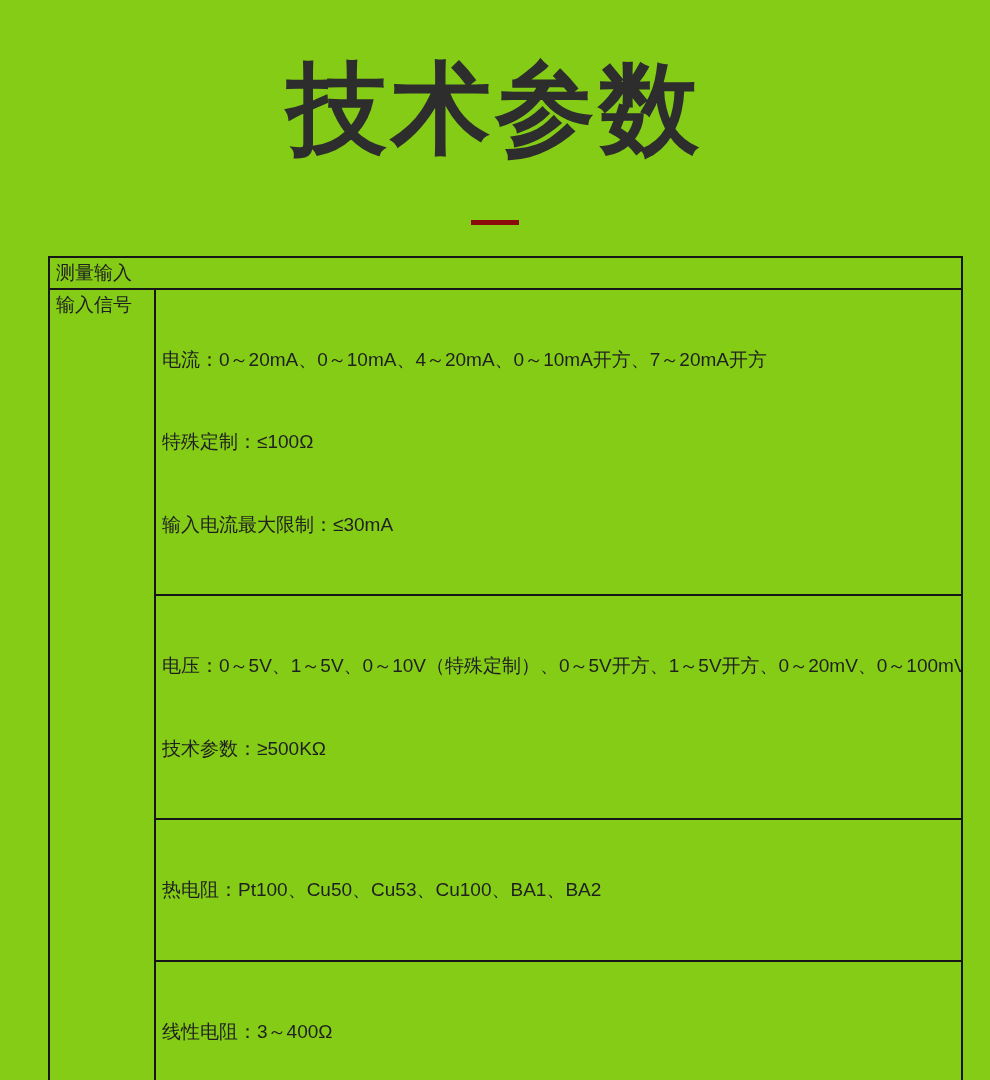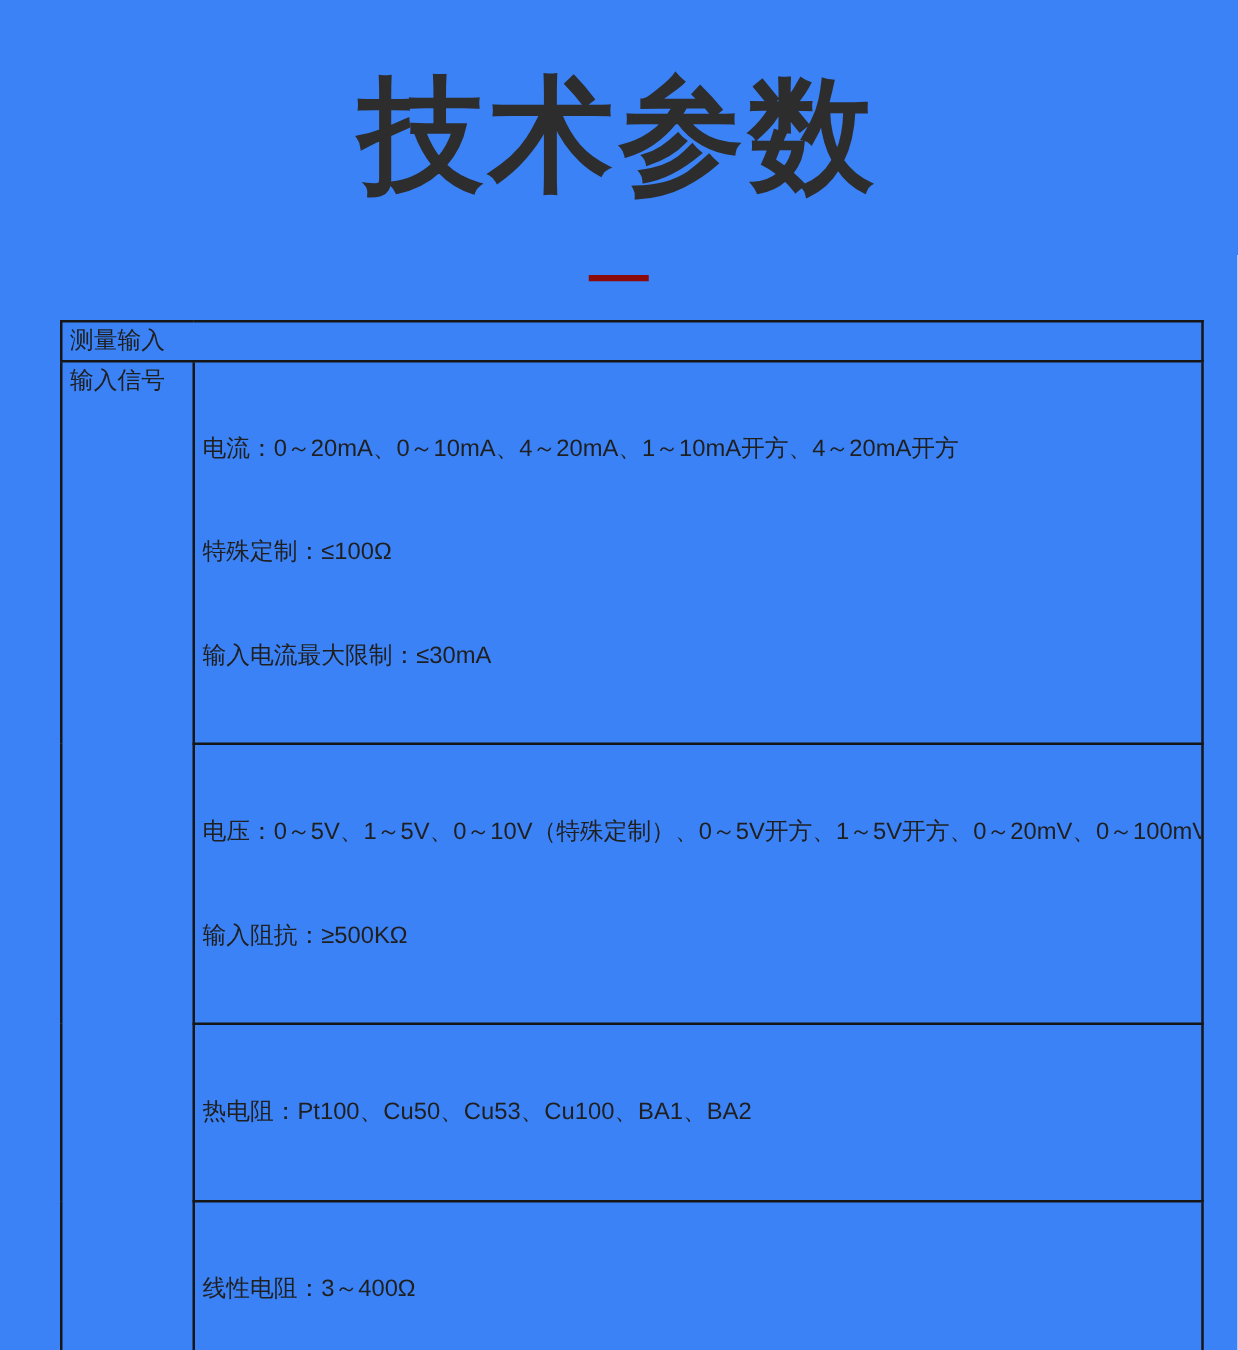--- a/index.html
+++ b/index.html
@@ -8,21 +8,21 @@
     background: #ffffff;
     width: 990px;
     height: 1080px;
     overflow: hidden;
     font-family: "Liberation Sans", sans-serif;
   }
   .page {
     position: relative;
     width: 990px;
     height: 1080px;
-    background: #3b82f6;
+    background: #84cc16;
   }
   .title {
     margin: 0;
     padding-top: 52px;
     text-align: center;
     font-size: 100px;
     line-height: 112px;
     font-weight: 900;
     color: #2d2d2d;
     letter-spacing: 4px;
@@ -73,29 +73,29 @@
       </colgroup>
     <tbody>
 
       <tr>
         <td colspan="2" class="col-label">测量输入</td>
       </tr>
 
       <tr>
         <td rowspan="5" class="col-label">输入信号</td>
         <td class="col-content">
-          <div class="ln">电流：0～20mA、0～10mA、4～20mA、1～10mA开方、4～20mA开方</div>
+          <div class="ln">电流：0～20mA、0～10mA、4～20mA、0～10mA开方、7～20mA开方</div>
           <div class="ln">特殊定制：≤100Ω</div>
           <div class="ln">输入电流最大限制：≤30mA</div>
         </td>
       </tr>
       <tr>
         <td class="col-content">
           <div class="ln">电压：0～5V、1～5V、0～10V（特殊定制）、0～5V开方、1～5V开方、0～20mV、0～100mV</div>
-          <div class="ln">输入阻抗：≥500KΩ</div>
+          <div class="ln">技术参数：≥500KΩ</div>
         </td>
       </tr>
       <tr>
         <td class="col-content">
           <div class="ln">热电阻：Pt100、Cu50、Cu53、Cu100、BA1、BA2</div>
         </td>
       </tr>
       <tr>
         <td class="col-content">
           <div class="ln">线性电阻：3～400Ω</div>

